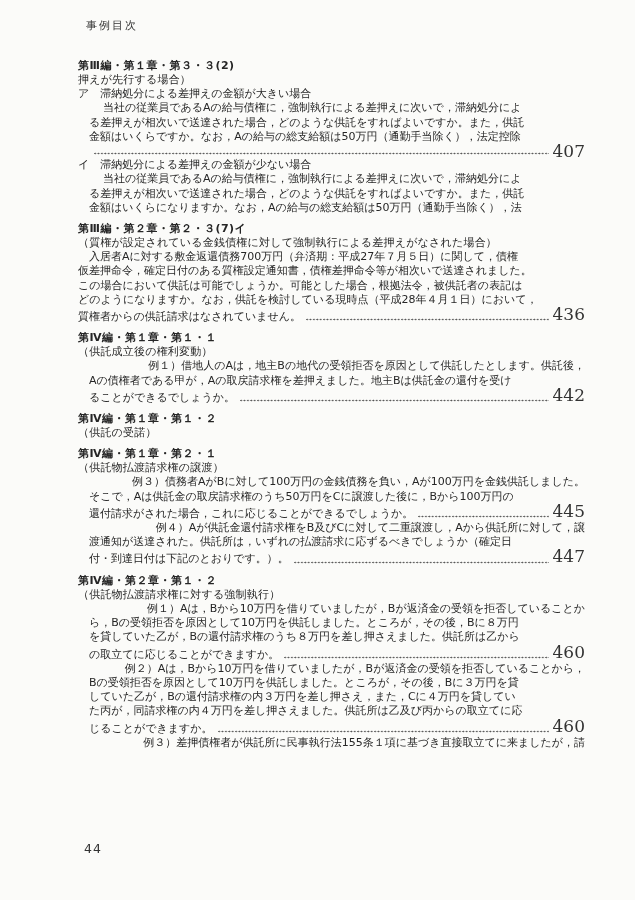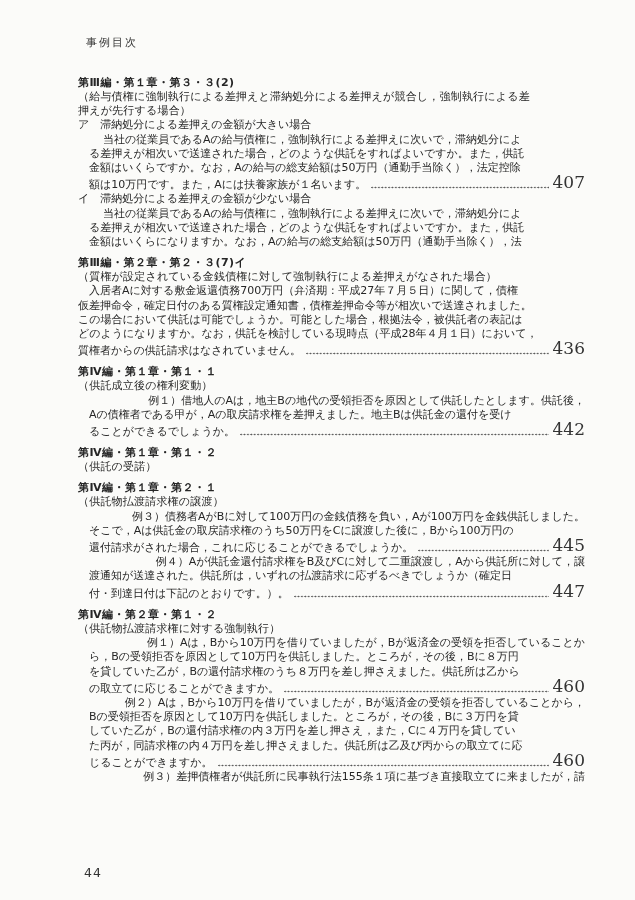--- a/index.html
+++ b/index.html
@@ -7,21 +7,21 @@
     width:635px;height:900px;
     background:#fbfbf9;
     color:#262626;
     font-family:"DejaVu Sans","Liberation Sans",sans-serif;
     font-size:11px;
     overflow:hidden;
   }
   .sheet{
     box-sizing:border-box;
     width:635px;height:900px;
-    padding:35px 50px 20px 78px;
+    padding:18px 50px 20px 78px;
     position:relative;
   }
   .doc-header{
     margin:0 0 26px 8px;
     letter-spacing:2px;
     font-size:11px;
     color:#333;
   }
   .toc-section{margin-top:7px;}
   .toc-section:first-child{margin-top:8px;}
@@ -64,48 +64,46 @@
     flex:0 0 auto;
     font-family:"DejaVu Serif","Liberation Serif",serif;
     font-size:17px;
     color:#333;
     min-width:22px;
     text-align:right;
   }
   .folio{
     position:absolute;
     left:84px;
-    bottom:20px;
+    bottom:44px;
     font-size:12.5px;
     letter-spacing:1px;
     color:#333;
   }
 </style>
 </head>
 <body>
 
 <div class="sheet">
   <div class="doc-header">事例目次</div>
 
   <div id="toc">
       <section class="toc-section">
         <div class="section-heading">第Ⅲ編・第１章・第３・３(2)</div>
         <div class="subtitle">
-          <div class="ln">（給与債権に強制執行による差押えと滞納処分による差押えが競合し，強制執行による差</div>
           <div class="ln">押えが先行する場合）</div>
         </div>
         <div class="entry k-label">
           <div class="ln first">ア　滞納処分による差押えの金額が大きい場合</div>
         </div>
         <div class="entry k-body">
           <div class="ln first">当社の従業員であるAの給与債権に，強制執行による差押えに次いで，滞納処分によ</div>
           <div class="ln">る差押えが相次いで送達された場合，どのような供託をすればよいですか。また，供託</div>
           <div class="ln">金額はいくらですか。なお，Aの給与の総支給額は50万円（通勤手当除く），法定控除</div>
           <div class="ln flex">
-            <span class="txt">額は10万円です。また，Aには扶養家族が１名います。</span>
             <span class="leader"></span>
             <span class="pg">407</span>
           </div>
         </div>
         <div class="entry k-label">
           <div class="ln first">イ　滞納処分による差押えの金額が少ない場合</div>
         </div>
         <div class="entry k-body">
           <div class="ln first">当社の従業員であるAの給与債権に，強制執行による差押えに次いで，滞納処分によ</div>
           <div class="ln">る差押えが相次いで送達された場合，どのような供託をすればよいですか。また，供託</div>

